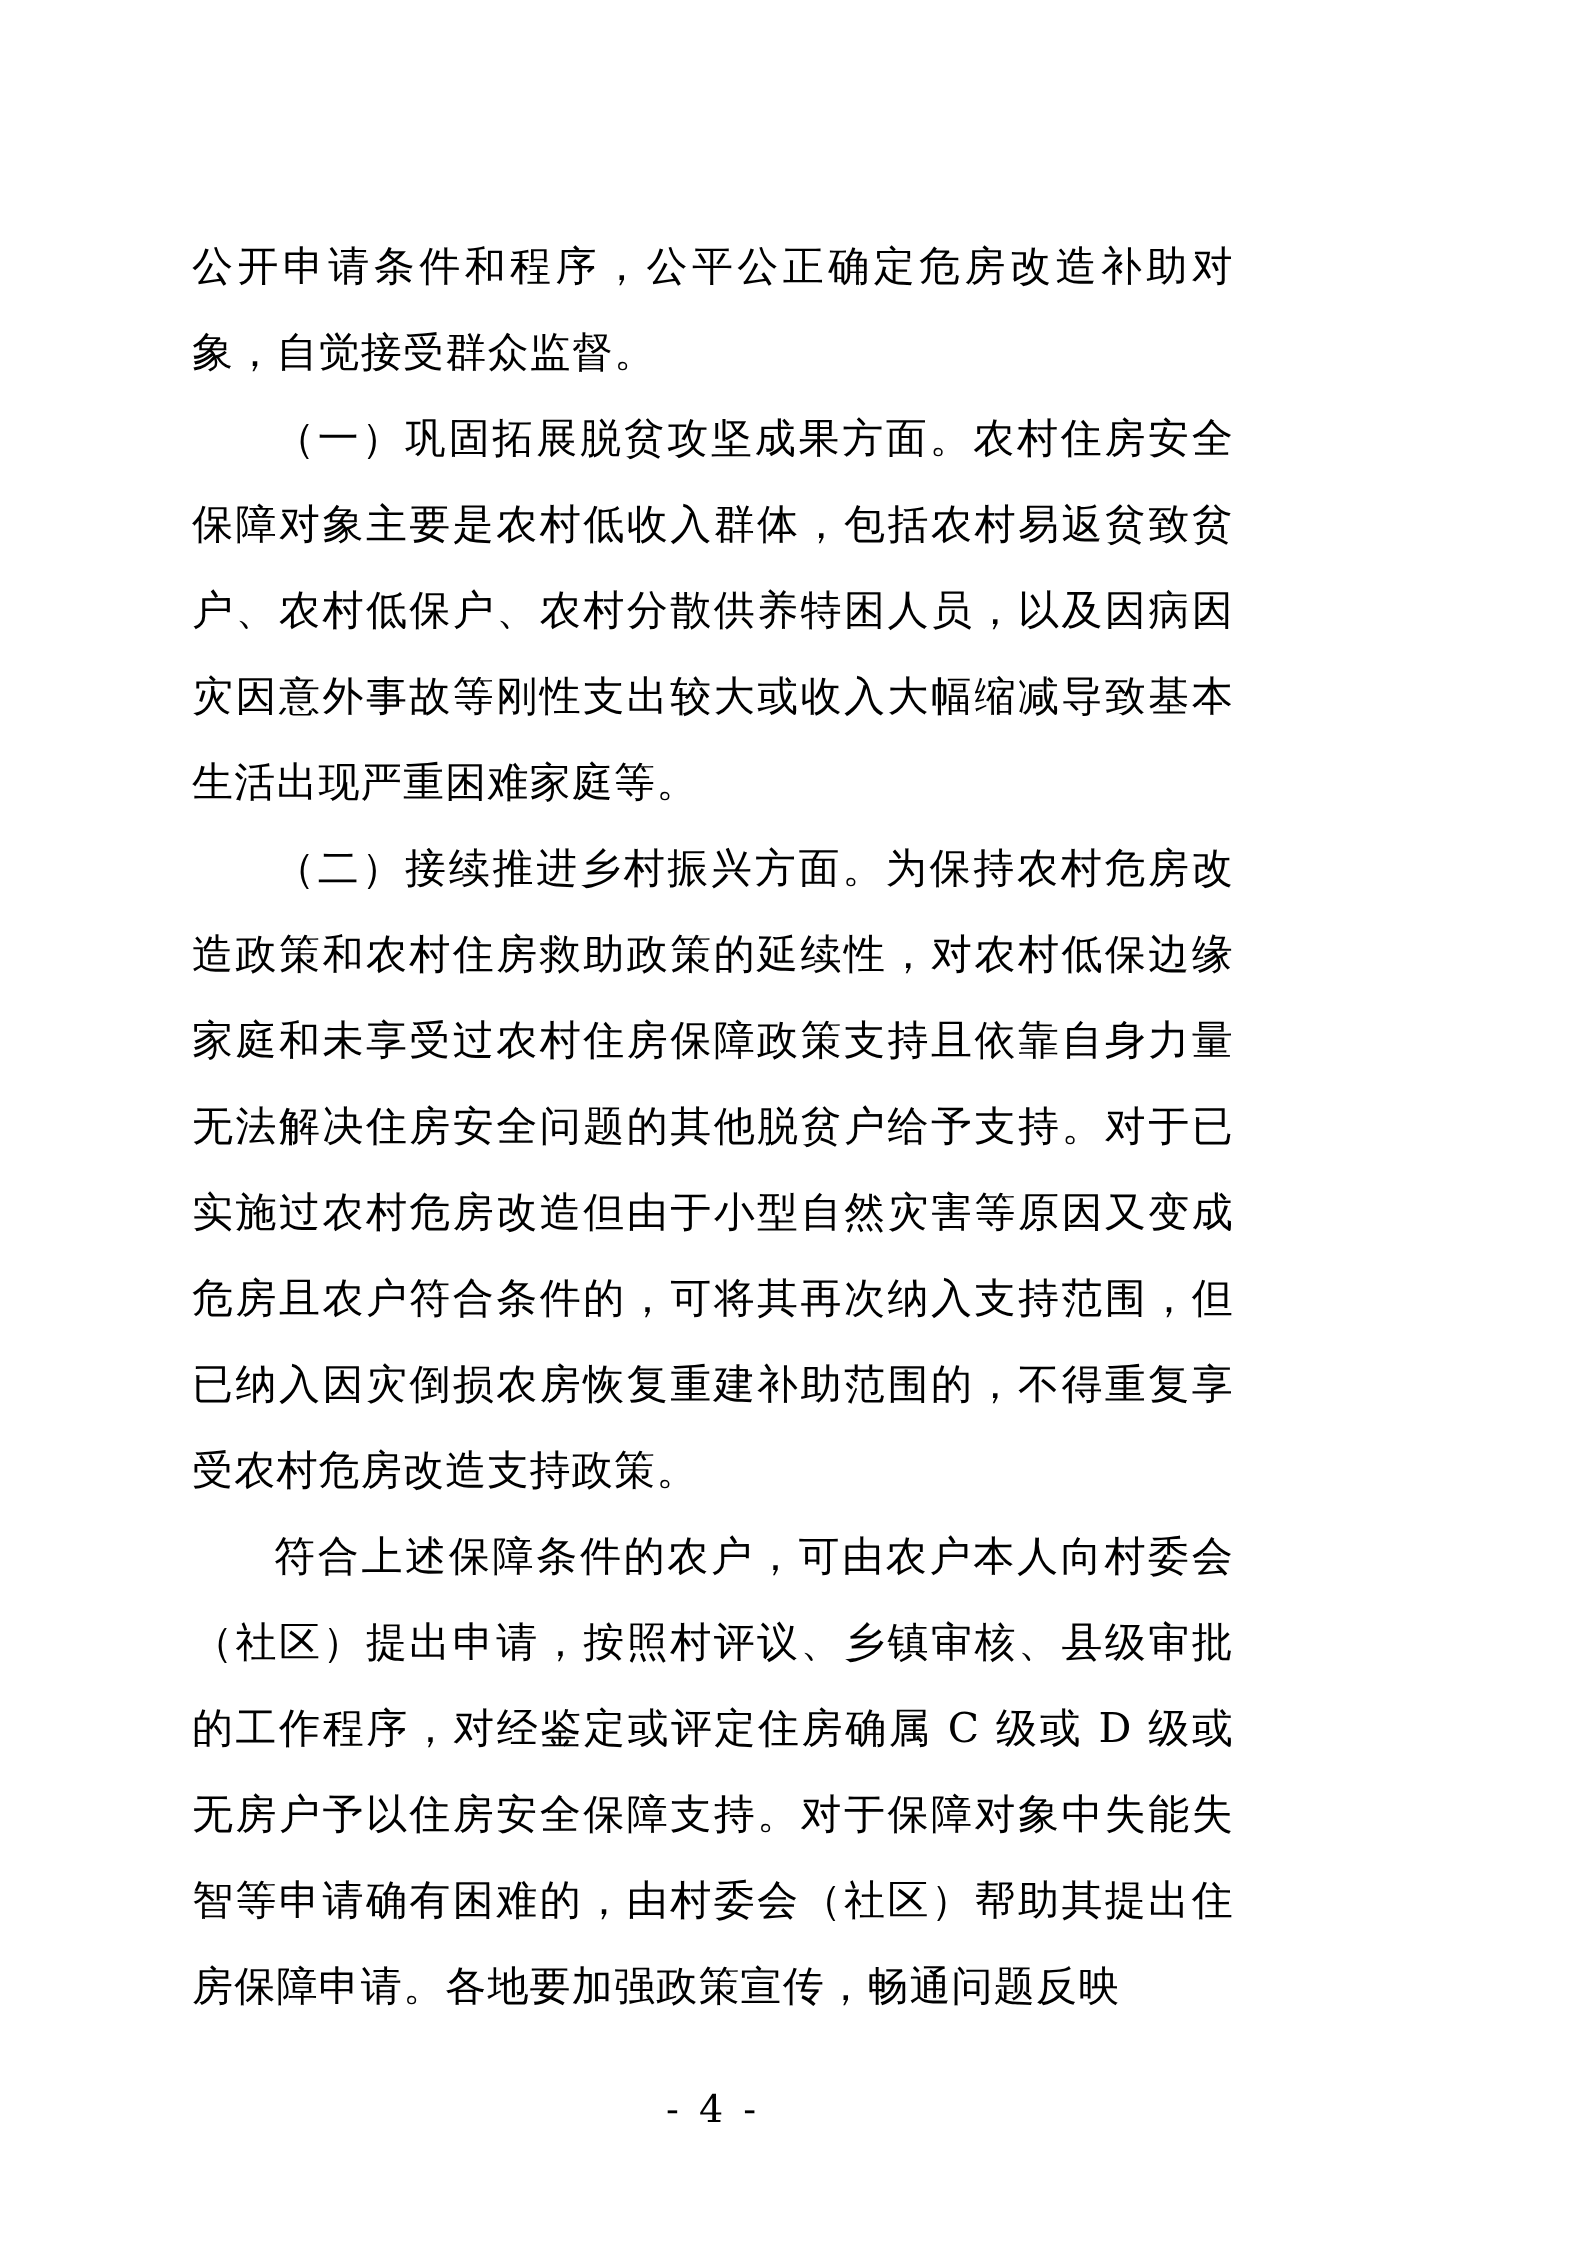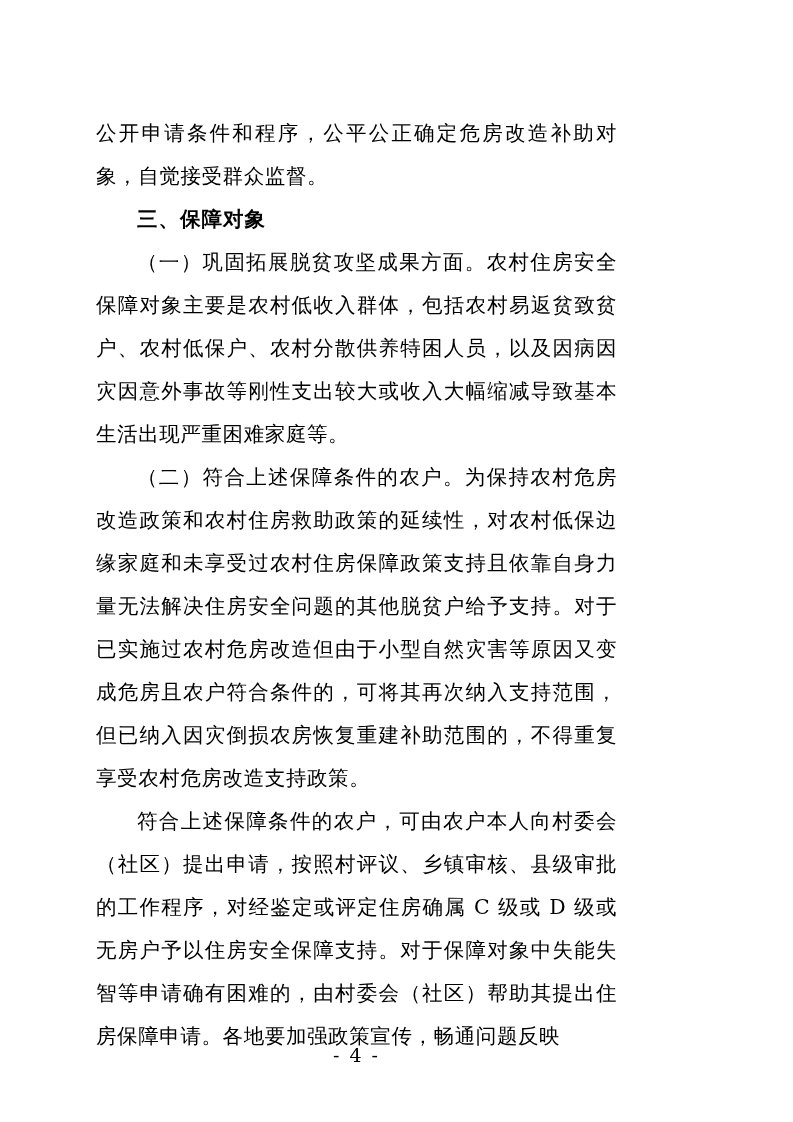--- a/index.html
+++ b/index.html
@@ -54,19 +54,18 @@
     font-family: "DejaVu Serif", "Liberation Serif", serif;
     letter-spacing: 2px;
   }
 </style>
 </head>
 <body>
 
 <div class="page">
   <div class="doc-body">
     <p class="para noindent">公开申请条件和程序，公平公正确定危房改造补助对象，自觉接受群众监督。</p>
-    <h2 class="heading">三、保障对象</h2>
     <p class="para">（一）巩固拓展脱贫攻坚成果方面。农村住房安全保障对象主要是农村低收入群体，包括农村易返贫致贫户、农村低保户、农村分散供养特困人员，以及因病因灾因意外事故等刚性支出较大或收入大幅缩减导致基本生活出现严重困难家庭等。</p>
-    <p class="para">（二）符合上述保障条件的农户。为保持农村危房改造政策和农村住房救助政策的延续性，对农村低保边缘家庭和未享受过农村住房保障政策支持且依靠自身力量无法解决住房安全问题的其他脱贫户给予支持。对于已实施过农村危房改造但由于小型自然灾害等原因又变成危房且农户符合条件的，可将其再次纳入支持范围，但已纳入因灾倒损农房恢复重建补助范围的，不得重复享受农村危房改造支持政策。</p>
+    <p class="para">（二）接续推进乡村振兴方面。为保持农村危房改造政策和农村住房救助政策的延续性，对农村低保边缘家庭和未享受过农村住房保障政策支持且依靠自身力量无法解决住房安全问题的其他脱贫户给予支持。对于已实施过农村危房改造但由于小型自然灾害等原因又变成危房且农户符合条件的，可将其再次纳入支持范围，但已纳入因灾倒损农房恢复重建补助范围的，不得重复享受农村危房改造支持政策。</p>
     <p class="para">符合上述保障条件的农户，可由农户本人向村委会（社区）提出申请，按照村评议、乡镇审核、县级审批的工作程序，对经鉴定或评定住房确属 C 级或 D 级或无房户予以住房安全保障支持。对于保障对象中失能失智等申请确有困难的，由村委会（社区）帮助其提出住房保障申请。各地要加强政策宣传，畅通问题反映</p>
   </div>
   <div class="page-number">- 4 -</div>
 </div>
 
 </body></html>

